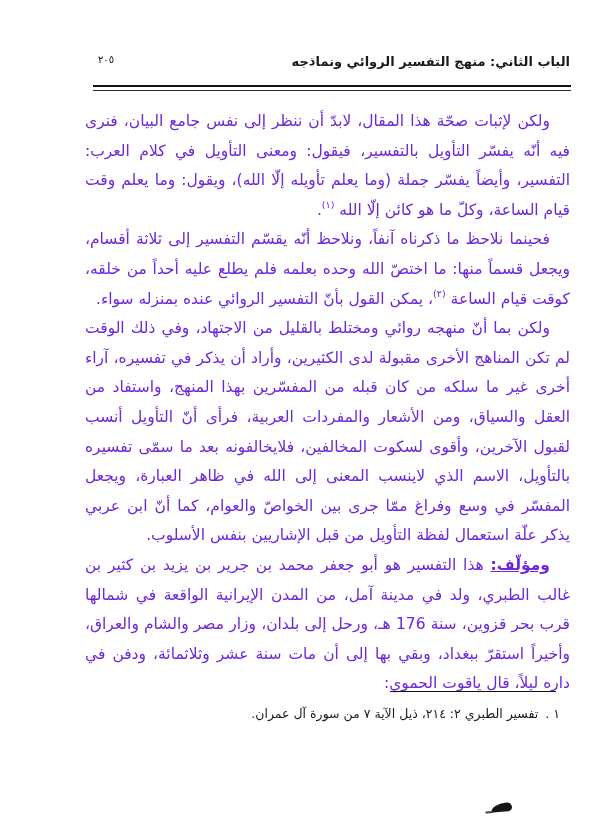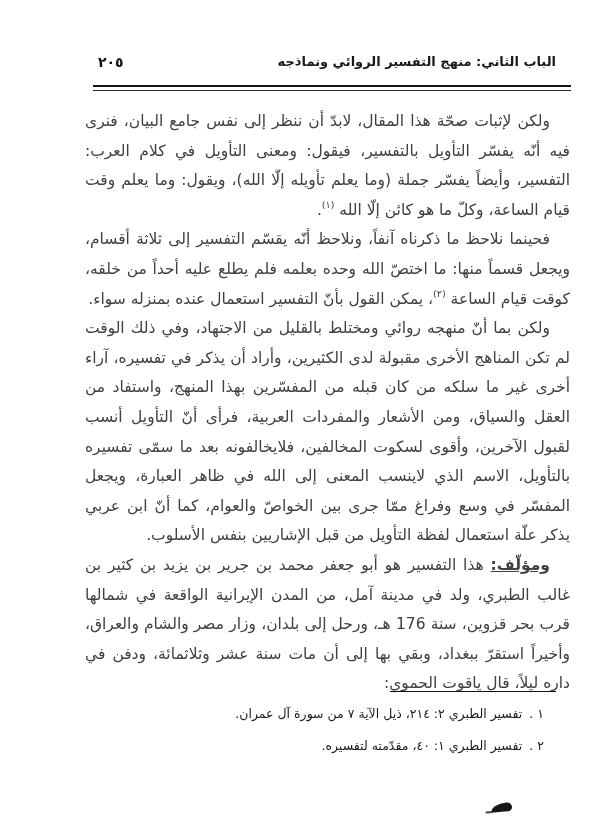--- a/index.html
+++ b/index.html
@@ -11,33 +11,33 @@
     margin: 0 auto;
     background: #ffffff;
     font-family: "DejaVu Sans", sans-serif;
     color: #161616;
     overflow: hidden;
   }
   
   .chapter-title {
     position: absolute;
     top: 54px;
-    right: 44px;
+    right: 30px;
     direction: rtl;
     font-size: 13px;
     font-weight: bold;
     color: #1a1a1a;
     white-space: nowrap;
   }
   .page-number {
     position: absolute;
     top: 54px;
     left: 98px;
-    font-size: 14px;
-    font-weight: bold;
+    font-size: 10px;
+    font-weight: normal;
     letter-spacing: 3px;
     color: #111;
   }
   .header-rule {
     position: absolute;
     top: 85px;
     left: 93px;
     right: 29px;
     height: 3px;
     border-top: 2.5px solid #141414;
@@ -46,42 +46,42 @@
   
   .body-text {
     position: absolute;
     top: 107px;
     right: 30px;
     left: 85px;
     direction: rtl;
     text-align: justify;
     font-size: 15.5px;
     line-height: 29.6px;
-    color: #404040;
+    color: #6d28d9;
   }
   .para { margin: 0; text-indent: 20px; }
   .para .lead-bold { font-weight: bold; text-decoration: underline; }
   .fn-ref {
     font-size: 9.5px;
     vertical-align: 7px;
     line-height: 0;
     letter-spacing: 0;
   }
   
   .footnote-separator {
     position: absolute;
     top: 691px;
     right: 44px;
     width: 166px;
     border-top: 1.5px solid #111;
   }
   .footnotes {
     position: absolute;
     top: 698px;
-    right: 56px;
+    right: 40px;
     left: 60px;
     direction: rtl;
     text-align: right;
     font-size: 12.5px;
     line-height: 32px;
     color: #1b1b1b;
   }
   .footnote-item { white-space: nowrap; }
   .footnote-number { margin-left: 7px; }
   
@@ -114,30 +114,29 @@
   <div class="chapter-title">الباب الثاني: منهج التفسير الروائي ونماذجه</div>
 
   <div class="page-number">٢٠٥</div>
 
   <div class="header-rule"></div>
 
   <div class="body-text">
 
     <p class="para"><span>ولكن لإثبات صحّة هذا المقال، لابدّ أن ننظر إلى نفس جامع البيان، فنرى فيه أنّه يفسّر التأويل بالتفسير، فيقول: ومعنى التأويل في كلام العرب: التفسير، وأيضاً يفسّر جملة (وما يعلم تأويله إلّا الله)، ويقول: وما يعلم وقت قيام الساعة، وكلّ ما هو كائن إلّا الله </span><sup class="fn-ref">(١)</sup><span>.</span></p>
 
-    <p class="para"><span>فحينما نلاحظ ما ذكرناه آنفاً، ونلاحظ أنّه يقسّم التفسير إلى ثلاثة أقسام، ويجعل قسماً منها: ما اختصّ الله وحده بعلمه فلم يطلع عليه أحداً من خلقه، كوقت قيام الساعة </span><sup class="fn-ref">(٢)</sup><span>، يمكن القول بأنّ التفسير استعمال عنده بمنزله سواء.</span></p>
+    <p class="para"><span>فحينما نلاحظ ما ذكرناه آنفاً، ونلاحظ أنّه يقسّم التفسير إلى ثلاثة أقسام، ويجعل قسماً منها: ما اختصّ الله وحده بعلمه فلم يطلع عليه أحداً من خلقه، كوقت قيام الساعة </span><sup class="fn-ref">(٢)</sup><span>، يمكن القول بأنّ التفسير الروائي عنده بمنزله سواء.</span></p>
 
     <p class="para"><span>ولكن بما أنّ منهجه روائي ومختلط بالقليل من الاجتهاد، وفي ذلك الوقت لم تكن المناهج الأخرى مقبولة لدى الكثيرين، وأراد أن يذكر في تفسيره، آراء أخرى غير ما سلكه من كان قبله من المفسّرين بهذا المنهج، واستفاد من العقل والسياق، ومن الأشعار والمفردات العربية، فرأى أنّ التأويل أنسب لقبول الآخرين، وأقوى لسكوت المخالفين، فلايخالفونه بعد ما سمّى تفسيره بالتأويل، الاسم الذي لاينسب المعنى إلى الله في ظاهر العبارة، ويجعل المفسّر في وسع وفراغ ممّا جرى بين الخواصّ والعوام، كما أنّ ابن عربي يذكر علّة استعمال لفظة التأويل من قبل الإشاريين بنفس الأسلوب.</span></p>
 
     <p class="para"><span class="lead-bold">ومؤلّف:</span><span> هذا التفسير هو أبو جعفر محمد بن جرير بن يزيد بن كثير بن غالب الطبري، ولد في مدينة آمل، من المدن الإيرانية الواقعة في شمالها قرب بحر قزوين، سنة 176 هـ، ورحل إلى بلدان، وزار مصر والشام والعراق، وأخيراً استقرّ ببغداد، وبقي بها إلى أن مات سنة عشر وثلاثمائة، ودفن في داره ليلاً، قال ياقوت الحموي:</span></p>
 
   </div>
 
   <div class="footnote-separator"></div>
 
   <div class="footnotes">
     <div class="footnote-item"><span class="footnote-number">١ .</span><span>تفسير الطبري ٢: ٢١٤، ذيل الآية ٧ من سورة آل عمران.</span></div>
-    <div class="footnote-item"><span class="footnote-number">٢ .</span><span>تفسير الطبري ١: ٤٠، مقدّمته لتفسيره.</span></div>
   </div>
 
   <div class="ink-smudge"></div>
 
 </div>
 
 </body></html>

